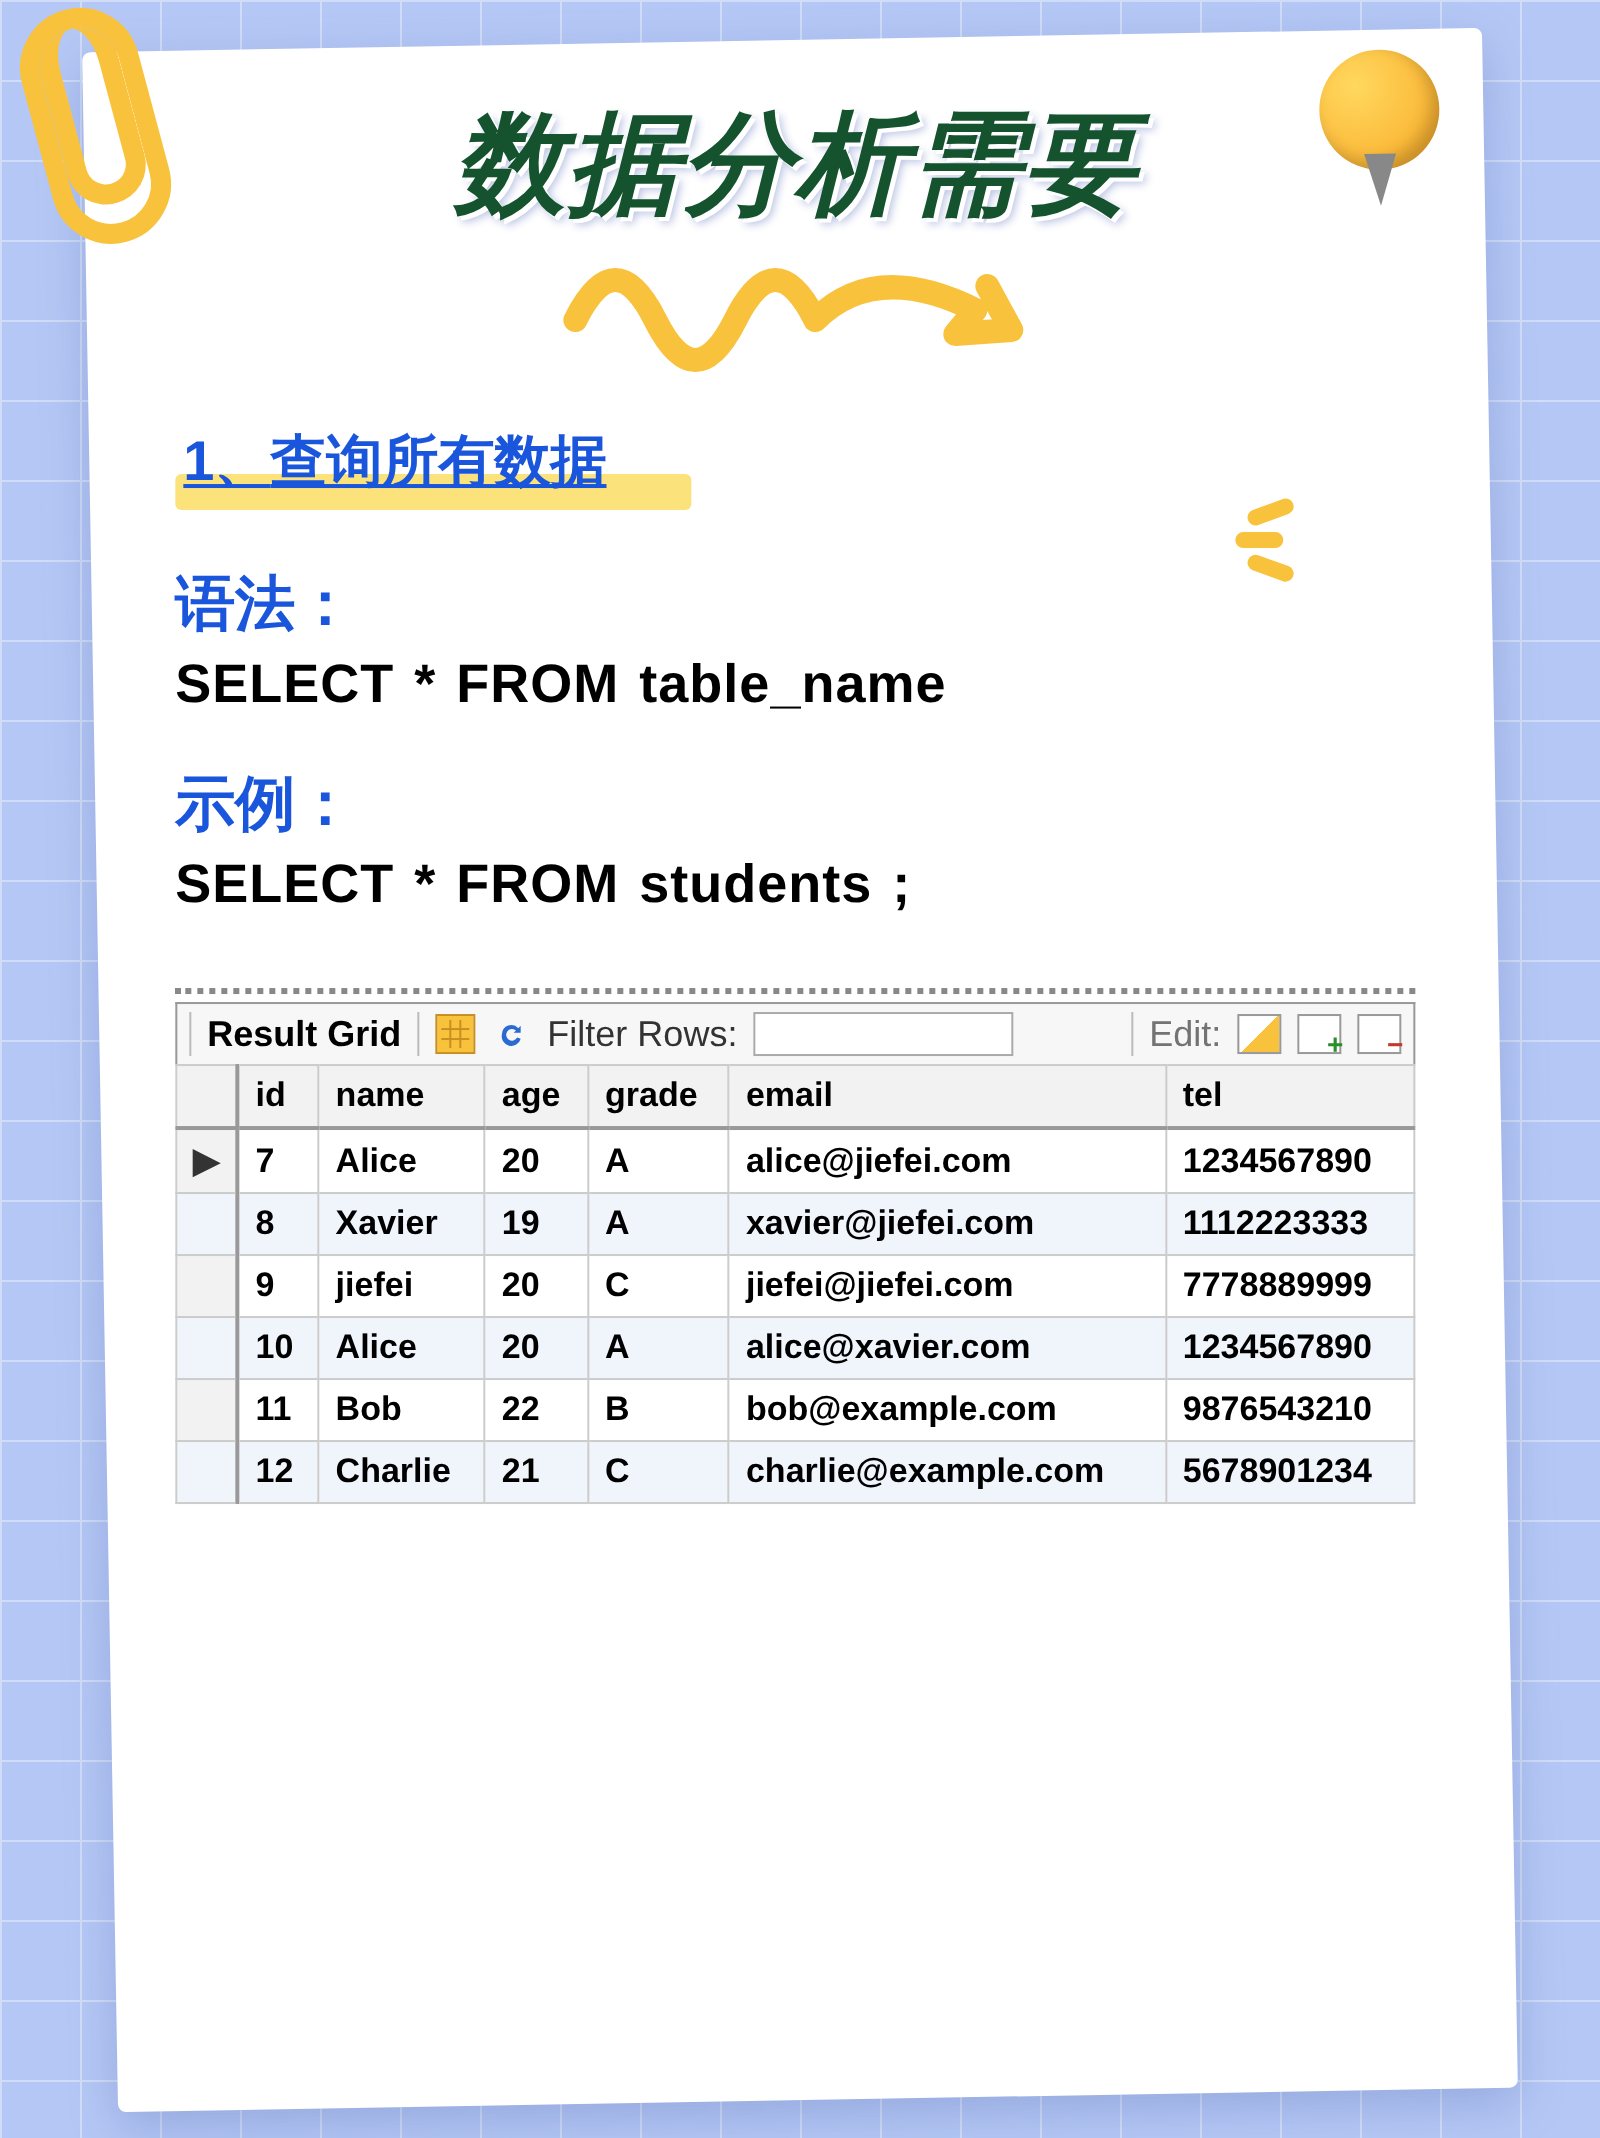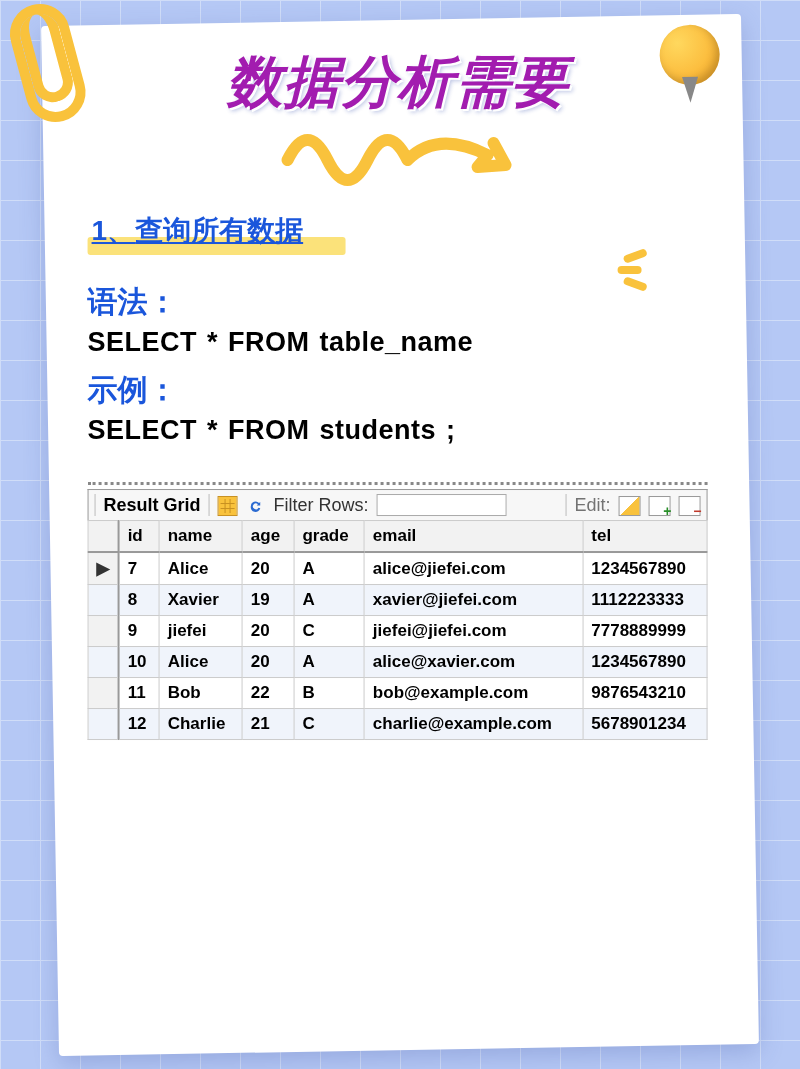--- a/index.html
+++ b/index.html
@@ -27,21 +27,21 @@
   .clip .c2{position:absolute;width:40px;height:90px;border:10px solid #f9c23c;border-radius:20px;left:20px;top:20px;border-top:none}
   
   .pin{position:absolute;right:10px;top:10px;width:80px;height:80px;z-index:5}
   .pin-head{width:60px;height:60px;border-radius:50%;background:radial-gradient(circle at 30% 30%,#ffd85e,#f9a825);position:absolute;left:8px;top:0;box-shadow:inset -4px -4px 8px rgba(0,0,0,.2)}
   .pin-point{position:absolute;left:30px;top:52px;width:0;height:0;border-left:8px solid transparent;border-right:8px solid transparent;border-top:26px solid #888}
   
   h1{
     text-align:center;
     font-size:56px;line-height:1.15;
     font-weight:900;
-    color:#a21caf;
+    color:#14532d;
     font-style:italic;
     text-shadow:2px 2px 0 #fff,3px 3px 4px rgba(20,50,160,.3);
     letter-spacing:1px;
     font-family:"Arial Black","Arial",sans-serif;
   }
   
   .swirl{display:block;margin:6px auto 2px auto;width:260px;height:70px}
   .spark{position:absolute;right:50px;top:200px;width:40px;height:50px}
   .spark span{display:block;width:24px;height:8px;background:#f9c23c;border-radius:4px;margin:4px 0}
   .spark span:nth-child(1){transform:rotate(-20deg) translateX(6px)}
@@ -49,27 +49,27 @@
   
   .sect{
     display:inline-block;font-size:28px;font-weight:700;color:#1a56db;
     position:relative;padding:2px 12px 2px 4px;margin-top:18px;text-decoration:underline;
   }
   .sect::before{
     content:"";position:absolute;left:0;right:-30px;bottom:-3px;height:18px;
     background:#fbe27a;z-index:-1;border-radius:3px;
   }
   .content{margin-top:30px}
-  .lbl{font-size:30px;font-weight:700;color:#1a56db;margin-top:12px}
+  .lbl{font-size:30px;font-weight:700;color:#1a56db;margin-top:24px}
   .code{font-size:27px;font-weight:900;color:#000;margin-top:4px;word-spacing:2px;letter-spacing:0.5px}
   
   .grid-wrap{margin-top:36px}
   .grid-top{border-top:3px dotted #888;padding-top:4px}
   .toolbar{
-    display:flex;align-items:flex-end;gap:8px;padding:4px 6px;
+    display:flex;align-items:center;gap:8px;padding:4px 6px;
     border:1px solid #999;border-bottom:none;background:#f7f7f7;
     font-size:18px;
   }
   .tb-label{font-weight:700}
   .tb-sep{width:1px;height:22px;background:#bbb}
   .tb-icon{width:20px;height:20px;display:flex;align-items:center;justify-content:center}
   .grid-icon{background:linear-gradient(#f9c23c,#f9c23c);border:1px solid #c89020}
   .grid-icon::before{content:"";display:block;width:14px;height:14px;background:
     linear-gradient(#c89020 1px,transparent 1px) 0 4px,
     linear-gradient(#c89020 1px,transparent 1px) 0 9px,

